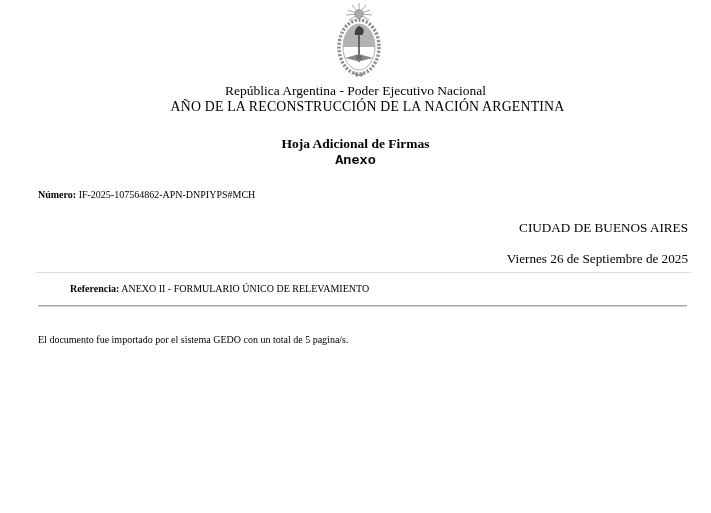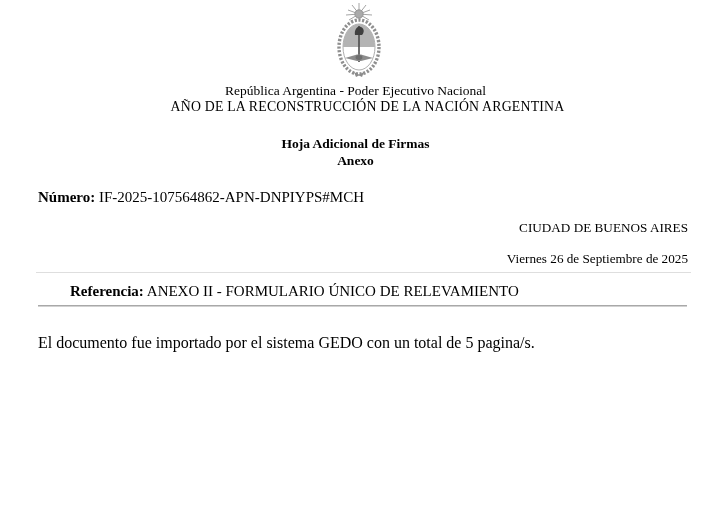--- a/index.html
+++ b/index.html
@@ -10,26 +10,26 @@
     font-family:"Liberation Serif", serif;
     color:#000;
     overflow:hidden;
   }
   .abs{position:absolute;}
   .centered{left:0;width:711px;text-align:center;}
   .hdr{font-size:13.5px;line-height:16px;}
   .hdr-caps{font-size:13.8px;letter-spacing:.2px;padding-left:12px;}
   .doc-title{font-size:13.5px;font-weight:bold;}
   .left-col{left:38px;}
-  .field{font-size:15px;}
+  .field{font-size:10px;}
   .field .lbl{font-weight:bold;}
   .right-block{right:23px;text-align:right;font-size:13.2px;}
   .rule-light{left:36px;right:20px;height:1px;background:#dedede;}
   .rule-strong{left:38px;right:24px;height:2px;background:linear-gradient(#949494,#e6e6e6);}
-  .body-text{font-size:16px;text-align:right;}
+  .body-text{font-size:10px;text-align:right;}
   .sig-small{
     font-family:"Liberation Sans", sans-serif;
     font-size:7px;line-height:7.5px;color:#3a3a3a;
     transform-origin:left top;
   }
   .signer{font-size:10.6px;line-height:12.6px;}
   .signer div{white-space:nowrap;}
 </style>
 </head>
 <body>
@@ -65,21 +65,21 @@
       <ellipse cx="31" cy="55.5" rx="3.4" ry="2.4" fill="#6e6e6e"></ellipse>
 
       <path d="M 26 70 L 31 72.5 L 36 70 L 34 75 L 31 73.5 L 28 75 Z" fill="#8c8c8c"></path>
     </svg>
   </div>
 
   <div class="abs centered hdr" style="top:83px;">República Argentina - Poder Ejecutivo Nacional</div>
   <div class="abs centered hdr hdr-caps" style="top:99px;">AÑO DE LA RECONSTRUCCIÓN DE LA NACIÓN ARGENTINA</div>
 
   <div class="abs centered doc-title" style="top:136px;">Hoja Adicional de Firmas</div>
-  <div class="abs centered doc-title" style="top:153px;">Anexo</div>
+  <div class="abs centered doc-title" style="top:153px;font-family:Liberation Mono, monospace;">Anexo</div>
 
   <div class="abs left-col field" style="top:189px;">
     <span class="lbl">Número:</span>
     <span>IF-2025-107564862-APN-DNPIYPS#MCH</span>
   </div>
 
   <div class="abs right-block" style="top:220px;margin-left:44px;">CIUDAD DE BUENOS AIRES</div>
   <div class="abs right-block" style="top:251px;">Viernes 26 de Septiembre de 2025</div>
 
   <div class="abs rule-light" style="top:272px;"></div>

